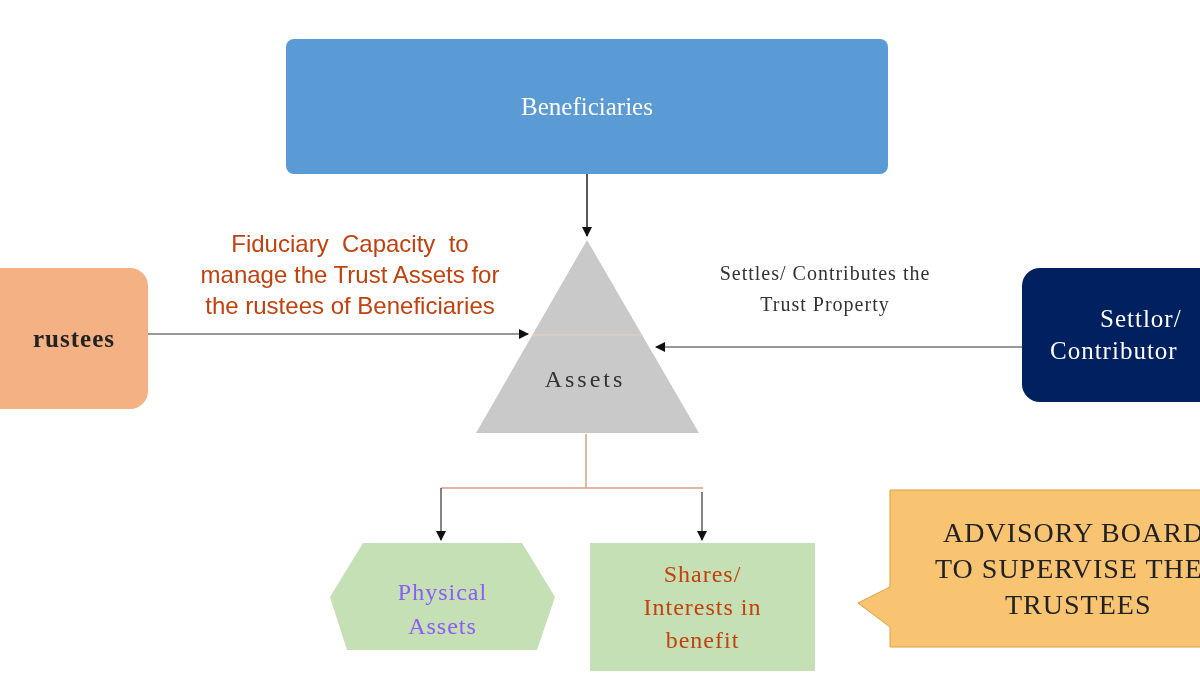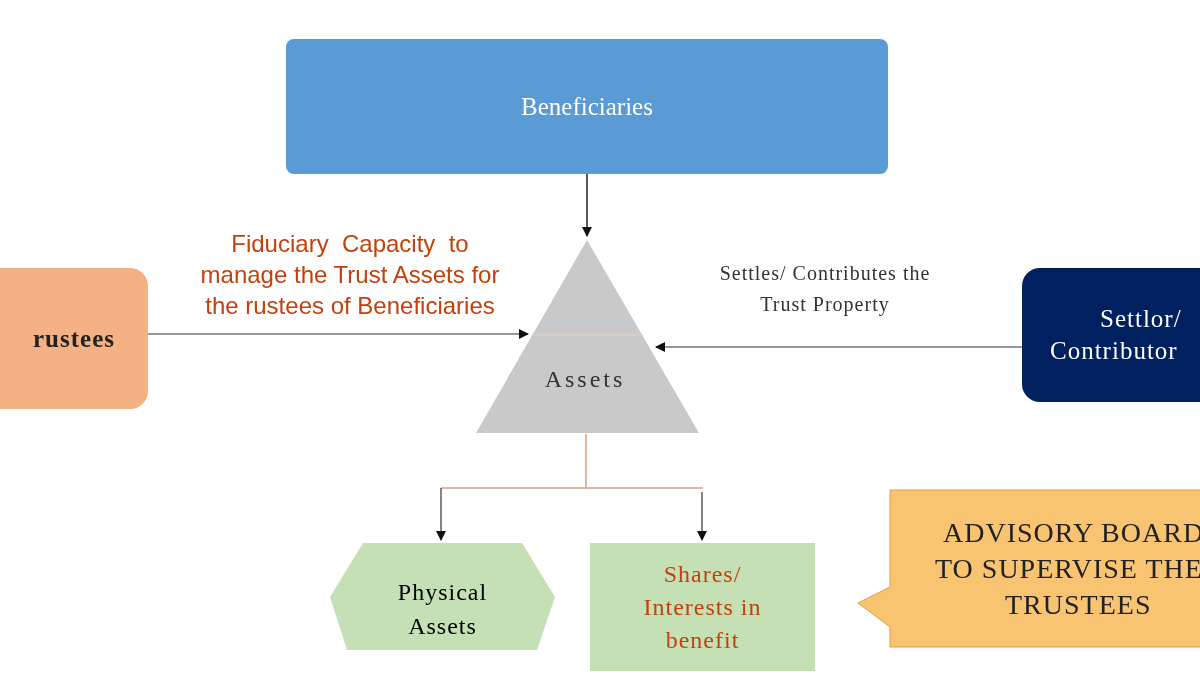--- a/index.html
+++ b/index.html
@@ -7,21 +7,21 @@
     .abs { position:absolute; }
     svg.wires { position:absolute; left:0; top:0; width:1200px; height:675px; }
     .box { position:absolute; display:flex; align-items:center; justify-content:center; text-align:center; box-sizing:border-box; }
     #beneficiaries { left:286px; top:39px; width:602px; height:135px; background:#5b9bd5; border-radius:8px; color:#ffffff; font-size:25px; }
     #trustees { left:-40px; top:268px; width:188px; height:141px; background:#f4b183; border-radius:18px; color:#222; font-size:25px; letter-spacing:1px; }
     #trustees span { margin-left:40px;font-weight:bold; }
     #settlor { left:1022px; top:268px; width:230px; height:134px; background:#002060; border-radius:18px; color:#ffffff; font-size:25px; letter-spacing:1px; line-height:32px; justify-content:flex-start; padding-left:28px; }
     .fid-label { left:150px; top:228px; width:400px; text-align:center; font-family:"Liberation Sans", sans-serif; font-size:24px; line-height:31px; color:#c2410c; }
     .settles-label { left:660px; top:258px; width:330px; text-align:center; font-size:20px; line-height:31px; color:#333; letter-spacing:1px; }
     .trust-label { left:520px; top:366px; width:130px; text-align:center; font-size:24px; letter-spacing:3px; color:#333; }
-    .physical-label { left:330px; top:575px; width:225px; text-align:center; font-size:24px; line-height:34px; color:#000000; letter-spacing:1px; }
+    .physical-label { left:330px; top:575px; width:225px; text-align:center; font-size:24px; line-height:34px; color:#8b5cf6; letter-spacing:1px; }
     #shares { left:590px; top:543px; width:225px; height:128px; background:#c5e0b4; color:#c2410c; font-size:24px; line-height:33px; letter-spacing:1px; }
     .advisory-label { left:905px; top:515px; width:340px; text-align:center; font-size:28px; line-height:36px; color:#222; letter-spacing:1px; }
   </style>
 </head>
 <body>
 
 <svg class="wires" viewBox="0 0 1200 675">
   <defs>
     <marker id="ah" markerWidth="10" markerHeight="10" refX="9" refY="5" orient="auto" markerUnits="userSpaceOnUse">
       <path d="M0,0 L10,5 L0,10 z" fill="#111"></path>

